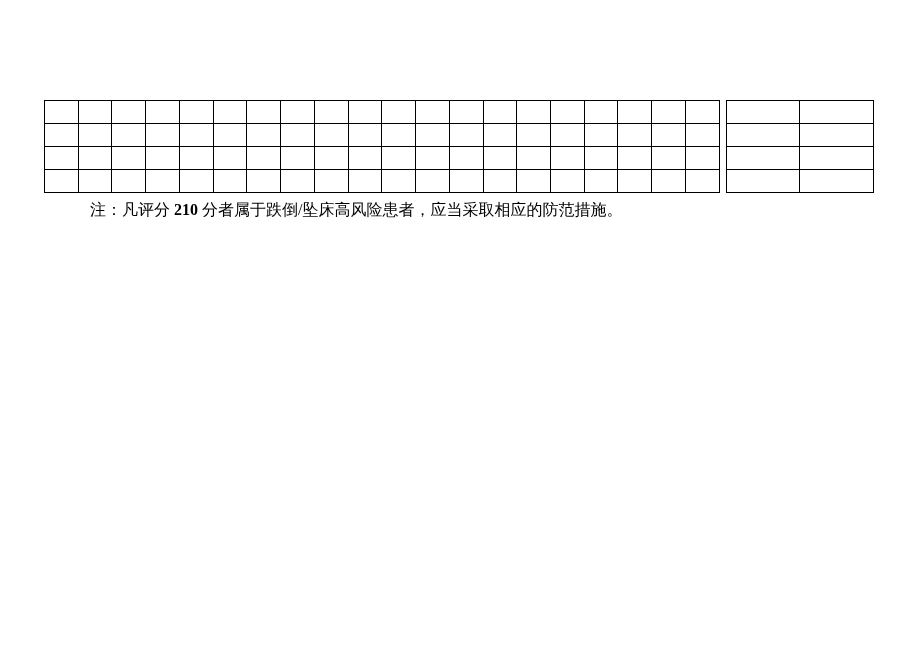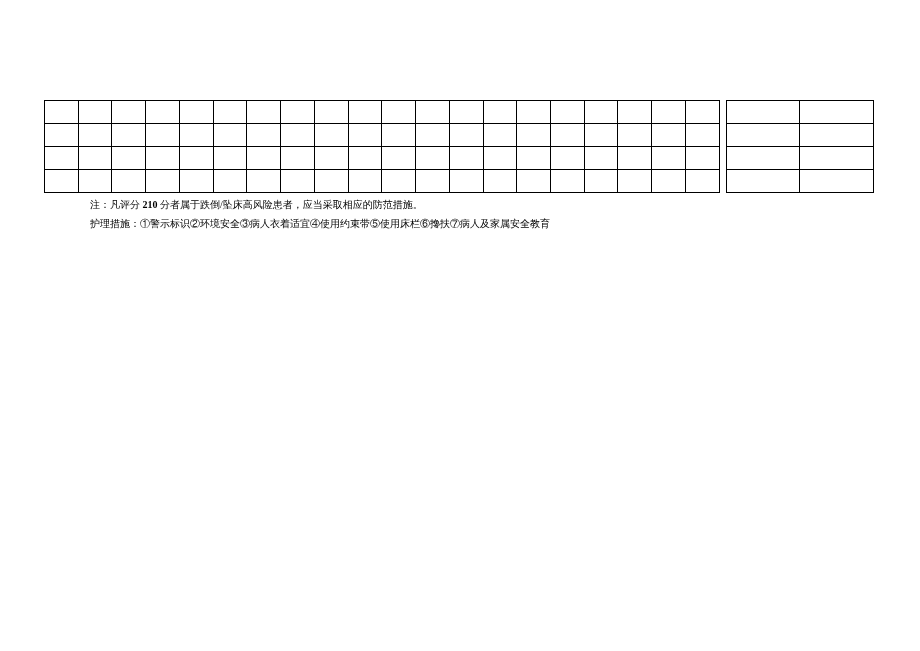--- a/index.html
+++ b/index.html
@@ -38,21 +38,21 @@
       border-top: none;
       border-bottom: none;
     }
     td.wide {
       width: 73px;
     }
     .notes {
       position: absolute;
       top: 196px;
       left: 90px;
-      font-size: 10px;
+      font-size: 16px;
       line-height: 1.7;
       color: #000;
     }
     .notes p {
       margin-bottom: 2px;
     }
     .bold {
       font-weight: bold;
     }
   </style>
@@ -163,14 +163,13 @@
           <td class="wide"></td>
         </tr>
       </tbody>
   </table>
 </div>
 
 <div class="notes">
   <p>
     <span>注：凡评分 </span><span class="bold">210</span><span> 分者属于跌倒/坠床高风险患者，应当采取相应的防范措施。</span>
   </p>
-  <p>护理措施：①警示标识②环境安全③病人衣着适宜④使用约束带⑤使用床栏⑥搀扶⑦病人及家属安全教育</p>
 </div>
 
 </body></html>

